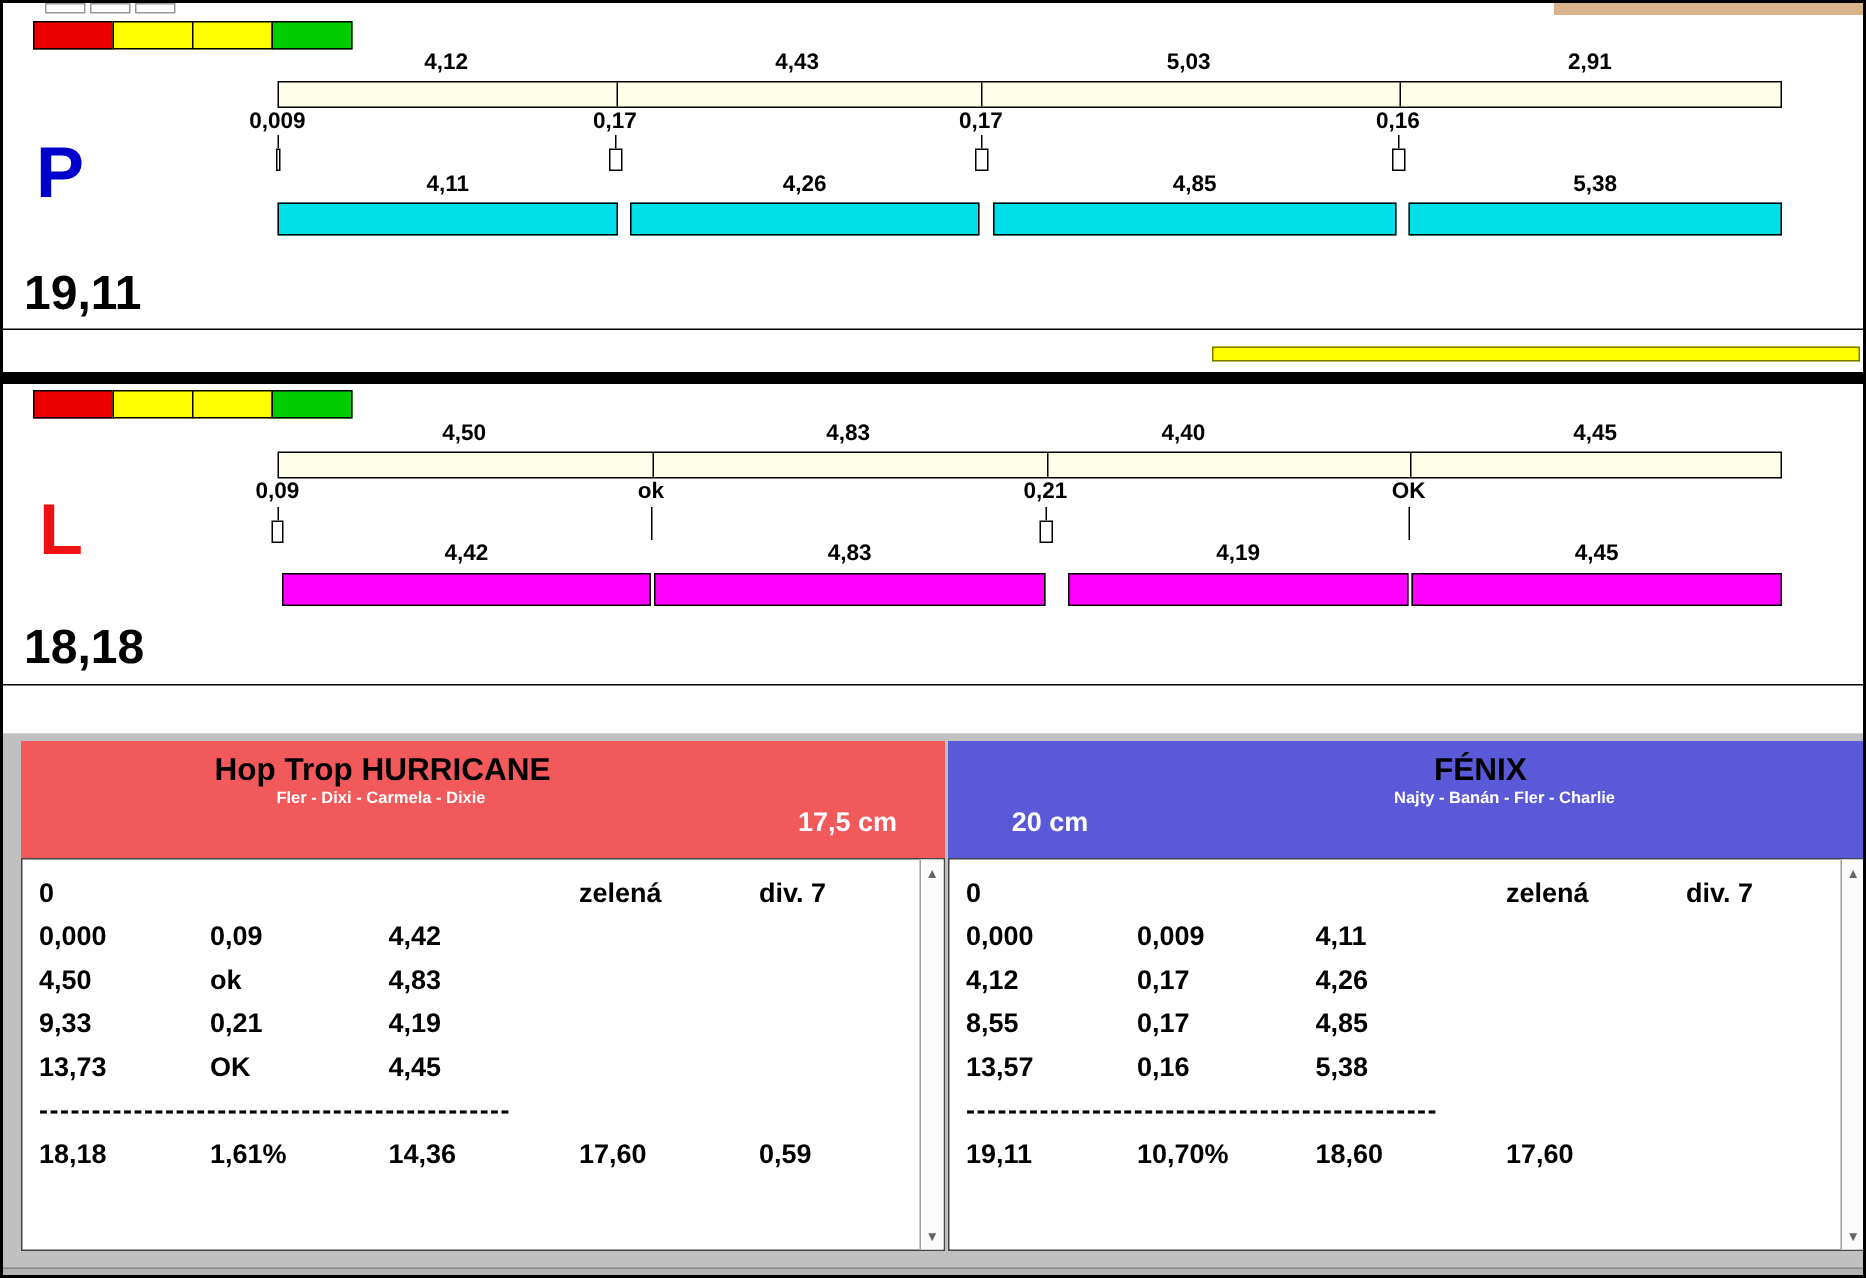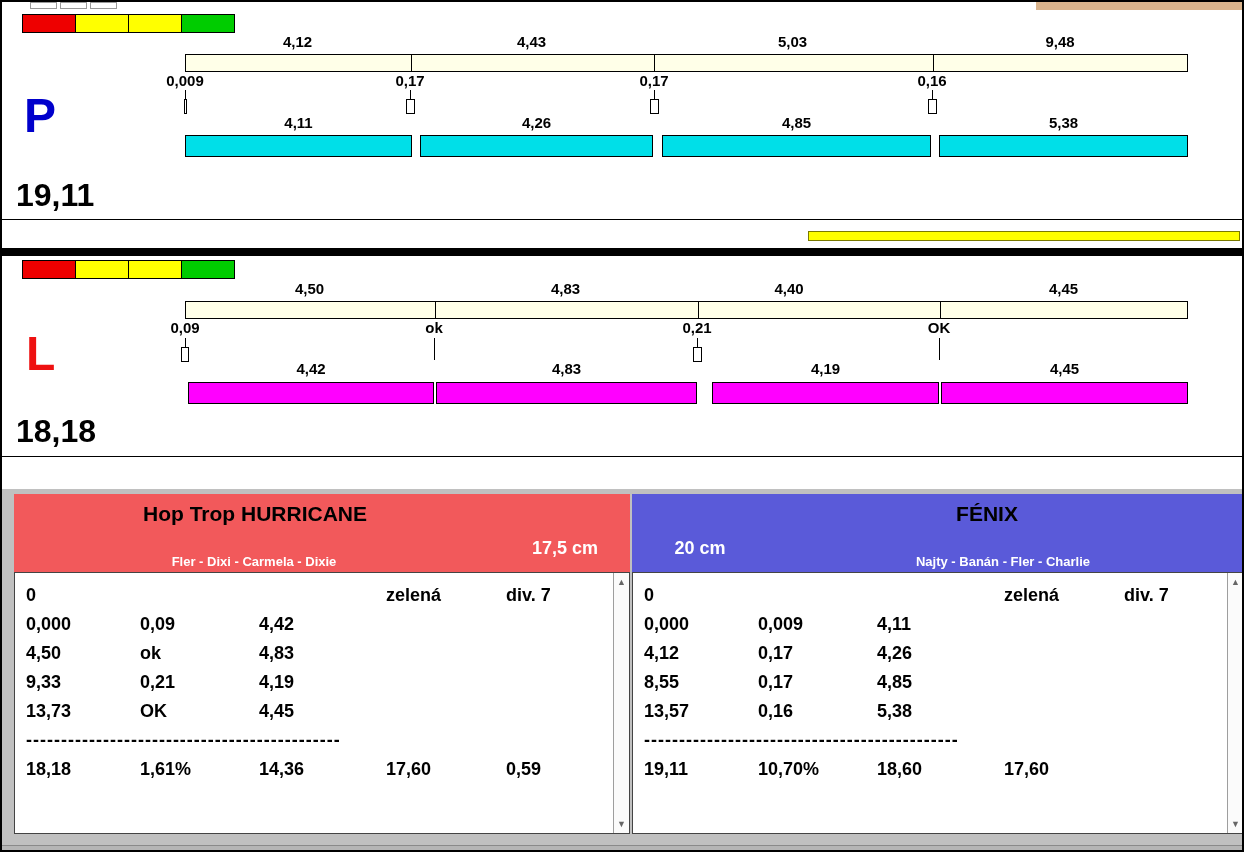--- a/index.html
+++ b/index.html
@@ -34,21 +34,21 @@
 
   .leg-bar { position:absolute; height:22px; border:1px solid #000; }
 
   .bottom-strip { position:absolute; left:0; width:100%; border-top:1px solid #000; background:#fff; }
   .running-bar { position:absolute; height:10px; border:1px solid #7a7a00; }
 
   
   .bottom-section { position:absolute; left:0; top:487px; width:100%; height:365px; background:#c0c0c0; }
   .team-header { position:absolute; top:5px; height:78px; }
   .team-title { position:absolute; top:8px; font-weight:bold; font-size:21px; color:#000; text-align:center; white-space:nowrap; }
-  .team-dogs { position:absolute; top:32px; font-weight:bold; font-size:13px; color:#fff; text-align:center; white-space:nowrap;margin-top:28px; }
+  .team-dogs { position:absolute; top:32px; font-weight:bold; font-size:11px; color:#fff; text-align:center; white-space:nowrap; }
   .team-height { position:absolute; top:44px; font-weight:bold; font-size:18px; color:#fff; text-align:center; white-space:nowrap; }
   .datebox { position:absolute; left:495px; top:6px; width:264px; height:36px; background:#fff; border:1px solid #000; font-size:20px; color:#000; text-align:center; line-height:34px; z-index:5; white-space:nowrap; }
 
   .ttable { position:absolute; top:83px; height:262px; background:#fff; border:1px solid #444; }
   .tgrid { display:grid; grid-template-columns:114px 119px 127px 120px 1fr; padding:8px 26px 0 11px; font-weight:bold; font-size:18px; color:#000; }
   .tgrid > div { height:29px; line-height:29px; white-space:nowrap; overflow:hidden; }
   .dashrow { grid-column:1 / -1; letter-spacing:1px; }
 
   .vscroll { position:absolute; top:0; right:0; bottom:0; width:16px; background:#fbfbfb; border-left:1px solid #9e9e9e; }
   .scroll-btn { position:absolute; left:0; width:15px; height:16px; font-size:9px; color:#666; text-align:center; line-height:16px; cursor:default; }
@@ -75,21 +75,21 @@
       <div class="light" style="background: rgb(255, 255, 0);"></div>
       <div class="light" style="background: rgb(255, 255, 0);"></div>
       <div class="light" style="background: rgb(0, 204, 0);"></div>
     </div>
 
     <div class="big-letter abs" style="left: 22px; top: 82px; color: rgb(0, 0, 204);">P</div>
 
     <div class="seg-label" style="left:183px;width:225px;top:23px;">4,12</div>
     <div class="seg-label" style="left:408px;width:243px;top:23px;">4,43</div>
     <div class="seg-label" style="left:651px;width:279px;top:23px;">5,03</div>
-    <div class="seg-label" style="left:930px;width:256px;top:23px;">9,48</div>
+    <div class="seg-label" style="left:930px;width:256px;top:23px;">2,91</div>
 
     <div class="split-bar" style="left: 183px; top: 44px; width: 1003px; background: rgb(255, 255, 232);">
       <div class="vdiv" style="left:225px;"></div>
       <div class="vdiv" style="left:468px;"></div>
       <div class="vdiv" style="left:747px;"></div>
     </div>
 
     <div class="chg-label" style="left:138px;top:62px;">0,009</div>
     <div class="chg-label" style="left:363px;top:62px;">0,17</div>
     <div class="chg-label" style="left:607px;top:62px;">0,17</div>

